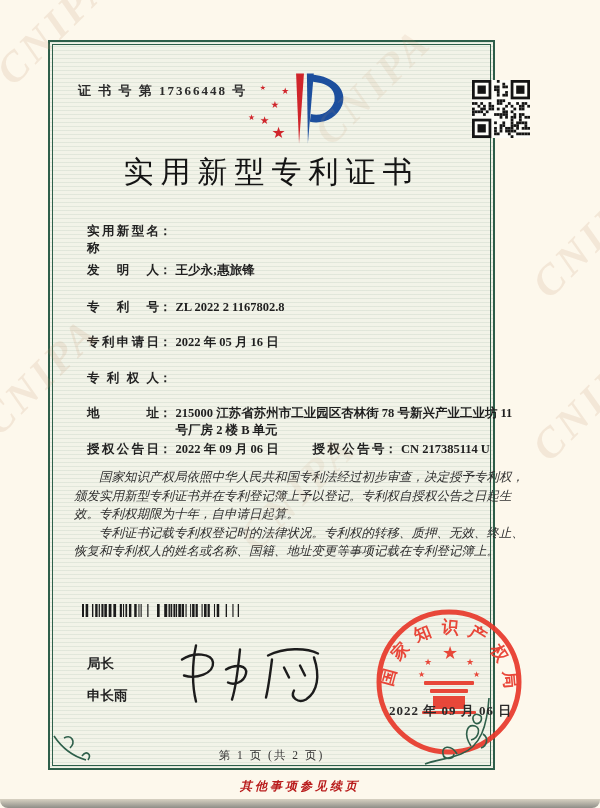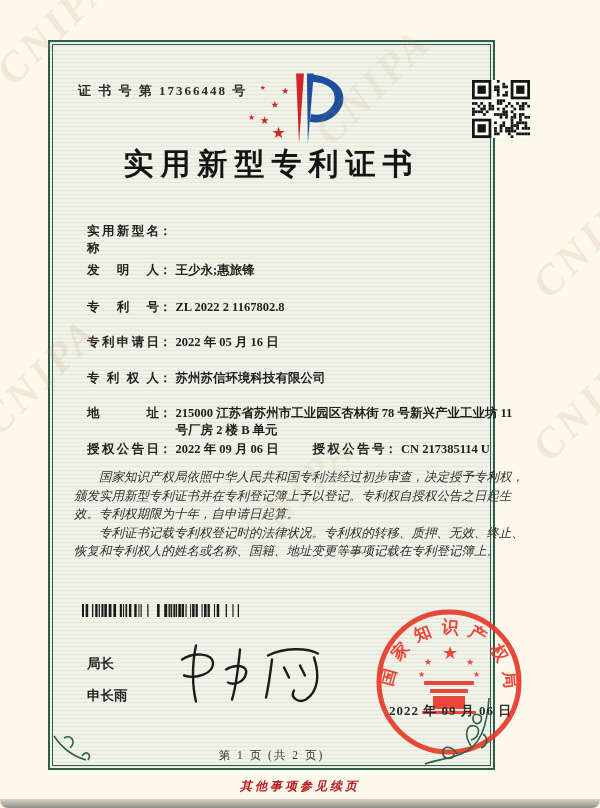--- a/index.html
+++ b/index.html
@@ -15,22 +15,22 @@
   .sheet::before{content:"";position:absolute;inset:2px;border:1px solid #2e5f4a;pointer-events:none;}
   
   .wm{position:absolute;font:italic 700 42px "Liberation Serif",serif;
       color:rgba(196,146,110,.17);transform:rotate(-45deg);letter-spacing:4px;
       pointer-events:none;z-index:6;}
   
   .certno{position:absolute;left:28px;top:40px;font-size:13px;font-weight:700;
           letter-spacing:2px;color:#2b2b2b;}
   .logo{position:absolute;left:192px;top:28px;}
   .qr{position:absolute;left:422px;top:38px;width:58px;height:58px;}
-  .title{position:absolute;left:0;top:102px;width:100%;text-align:center;
-         font-size:30px;font-weight:700;letter-spacing:7px;color:#141414;}
+  .title{position:absolute;left:0;top:110px;width:100%;text-align:center;
+         font-size:30px;font-weight:400;letter-spacing:7px;color:#141414;}
   
   .row{position:absolute;left:37px;font-size:12.5px;color:#222;display:flex;align-items:flex-start;justify-content:flex-end;}
   .lab{display:inline-block;width:72px;font-weight:700;text-align:justify;text-align-last:justify;}
   .col{font-weight:700;margin-right:4px;}
   .val{display:inline-block;max-width:352px;font-weight:700;color:#1f1f1f;line-height:17px;}
   
   .bodytxt{position:absolute;left:24px;top:426px;width:458px;font-size:12.5px;
            line-height:18.5px;color:#2e2e2e;}
   .bodytxt p{margin:0;text-indent:2em;font-style:italic;}
   
@@ -215,21 +215,20 @@
         <span class="val">ZL 2022 2 1167802.8</span>
     </div>
     <div class="row" style="top:292px">
       <span class="lab">专利申请日</span>
         <span class="col">：</span>
         <span class="val">2022 年 05 月 16 日</span>
     </div>
     <div class="row" style="top:328px">
       <span class="lab">专利权人</span>
         <span class="col">：</span>
-        <span class="val">苏州苏信环境科技有限公司</span>
     </div>
     <div class="row" style="top:363px">
       <span class="lab">地址</span>
         <span class="col">：</span>
         <span class="val" style="width:352px">215000 江苏省苏州市工业园区杏林街 78 号新兴产业工业坊 11 号厂房 2 楼 B 单元</span>
     </div>
     <div class="row" style="top:399px">
       <span class="lab">授权公告日</span>
         <span class="col">：</span>
         <span class="val" style="width:130px">2022 年 09 月 06 日</span>

